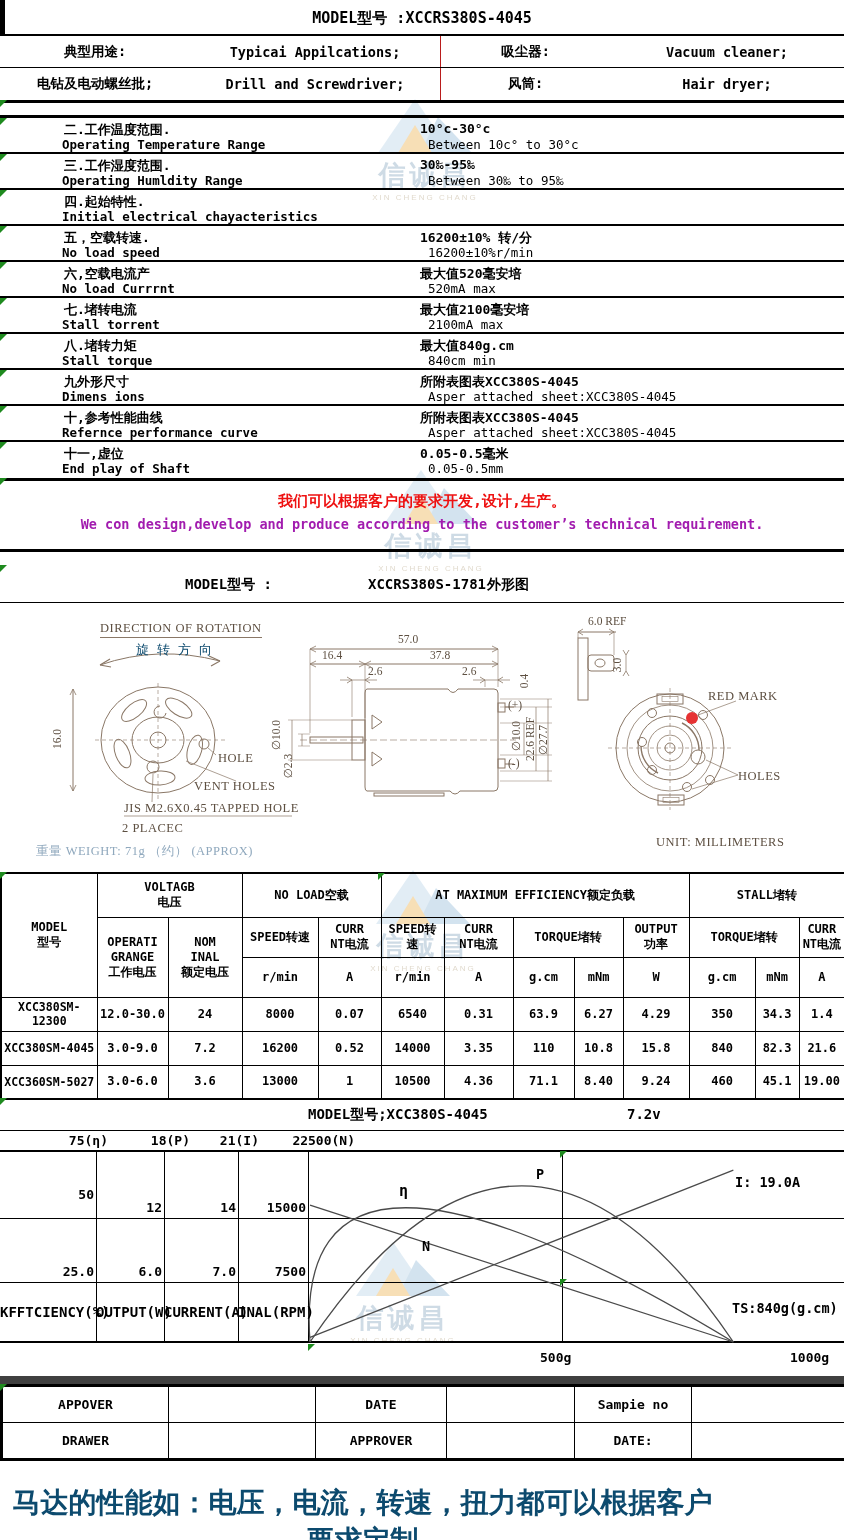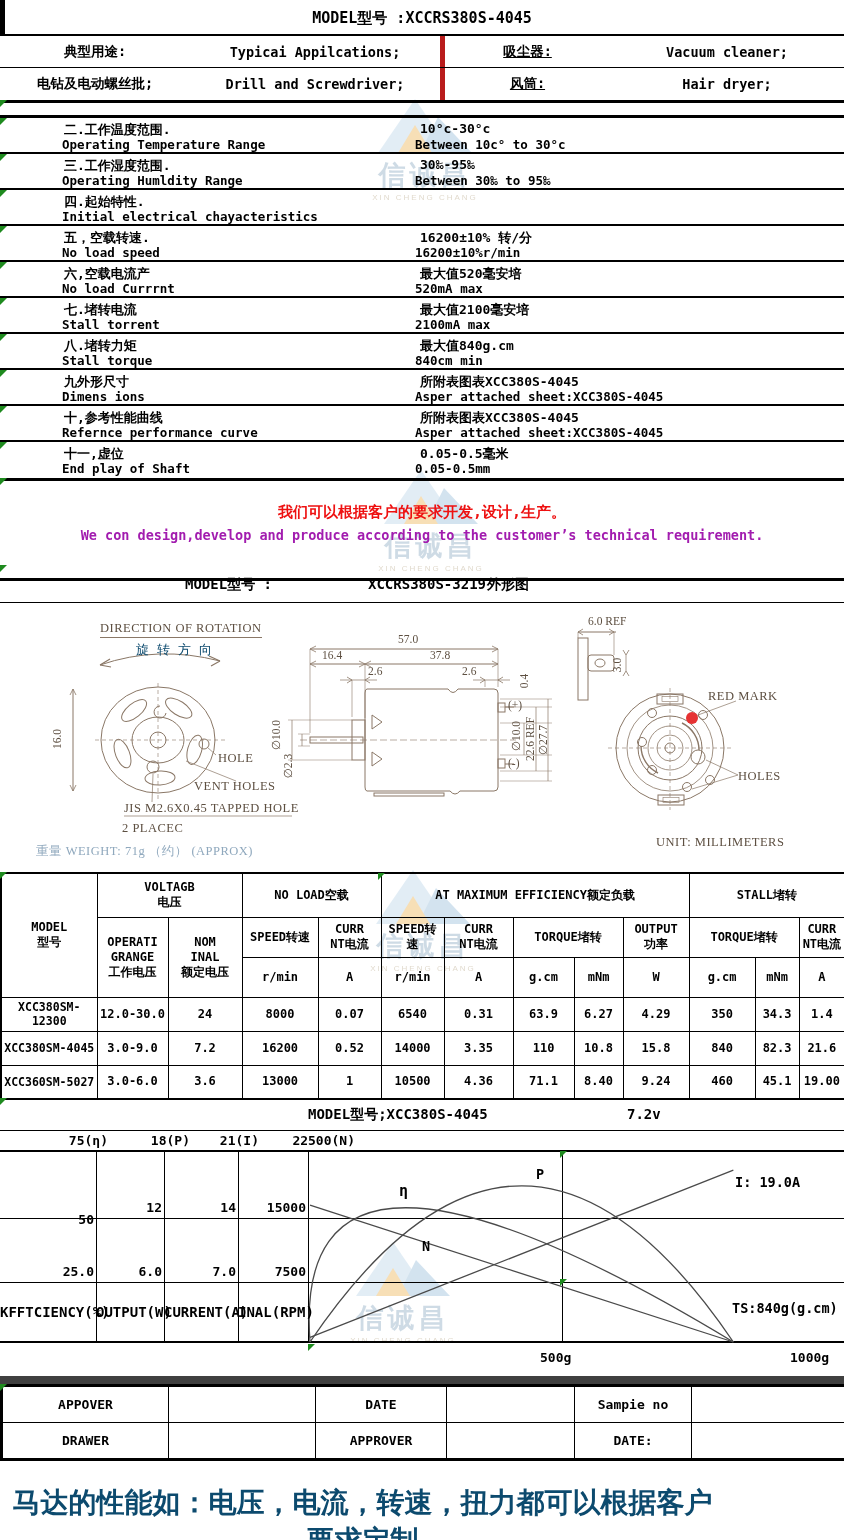--- a/index.html
+++ b/index.html
@@ -15,34 +15,34 @@
   
   .titlebar { left:0; top:0; width:844px; height:36px; border-bottom:2px solid #000;
     text-align:center; font-weight:bold; font-size:15px; padding-top:9px; }
   .notch { left:0; top:0; width:5px; height:35px; background:#000; }
 
   
   .apps { left:0; top:36px; width:844px; height:80px; }
   .apps-row { position:relative; height:32px; border-bottom:1px solid #000; display:flex; }
   .apps-row:last-child { border-bottom:none; }
   .apps-cell { display:flex; align-items:center; justify-content:center; font-weight:bold; font-size:13.5px; }
-  .ac1 { width:190px; } .ac2 { width:250px; } .ac3 { width:170px; border-left:5px solid #b91c1c;text-decoration:underline; } .ac4 { width:234px; }
+  .ac1 { width:190px; } .ac2 { width:250px; } .ac3 { width:170px; border-left:1px solid #b91c1c; } .ac4 { width:234px; }
   .thickband { left:0; top:100px; width:844px; height:18px; border-top:3px solid #000; border-bottom:3px solid #000; }
 
   
   .specs { left:0; top:118px; width:844px; border-bottom:3px solid #000; }
   .spec-row { position:relative; height:36px; border-bottom:2px solid #000; }
   .spec-row:last-child { border-bottom:none; }
   .s-zh  { position:absolute; left:64px;  top:3px;  font-size:13px; font-weight:bold; }
   .s-en  { position:absolute; left:62px;  top:19px; font-size:12.5px; font-weight:bold; }
   .s-vzh { position:absolute; left:420px; top:3px;  font-size:13px; font-weight:bold; }
-  .s-ven { position:absolute; left:415px; top:19px; font-size:12.5px; font-weight:bold; }
-
-  
-  .notice { left:0; top:481px; width:844px; height:100px; border-bottom:3px solid #000; text-align:center; }
+  .s-ven { position:absolute; left:428px; top:19px; font-size:12.5px; font-weight:normal; }
+
+  
+  .notice { left:0; top:470px; width:844px; height:82px; border-bottom:3px solid #000; text-align:center; }
   .notice-zh { margin-top:22px; color:#ee1111; font-weight:bold; font-size:15px; }
   .notice-en { margin-top:5px;  color:#a21caf; font-weight:bold; font-size:13.5px; }
 
   
   .outline-head { left:0; top:565px; width:844px; height:38px; border-bottom:1px solid #000; font-weight:bold; font-size:14px; }
   .oh-label { position:absolute; left:185px; top:11px; }
   .oh-value { position:absolute; left:368px; top:11px; }
   .oh-view  { position:absolute; left:487px; top:11px; }
 
   
@@ -214,21 +214,21 @@
     </div>
   </div>
 
   <div class="abs notice">
     <div class="notice-zh">我们可以根据客户的要求开发,设计,生产。</div>
     <div class="notice-en">We con design,develop and produce according to the customer’s technical requirement.</div>
   </div>
 
   <div class="abs outline-head">
     <span class="oh-label">MODEL型号 :</span>
-    <span class="oh-value">XCCRS380S-3219</span>
+    <span class="oh-value">XCCRS380S-1781</span>
     <span class="oh-view">外形图</span>
   </div>
 
   <div class="abs drawing">
     <svg width="844" height="269" viewBox="0 0 844 269">
       <g stroke="#8a7766" fill="none" stroke-width="1">
 
         <ellipse cx="158" cy="137" rx="57" ry="53"></ellipse>
         <ellipse cx="158" cy="137" rx="26" ry="23"></ellipse>
         <circle cx="158" cy="137" r="8"></circle>
@@ -494,21 +494,21 @@
       <div class="vline" style="left:562px;"></div>
     </div>
 
     <svg id="curves" class="curves" width="844" height="193" viewBox="0 0 844 193">
         <path d="M310,55.20000000000002 L733.36,192" class="curve"></path>
         <path d="M310,187.47619047619048 L733.36,20.095238095238102" class="curve"></path>
         <path d="M310,192 Q521.6800000000001,-120.44444444444446 733.36,192" class="curve"></path>
         <path d="M310,192 Q289.8399999999999,-76.53333333333336 733.36,192" class="curve"></path>
       </svg>
 
-    <span class="ch-num" style="right:750px;top:114px;">50</span>
+    <span class="ch-num" style="right:750px;top:89px;">50</span>
     <span class="ch-num" style="right:682px;top:102px;">12</span>
     <span class="ch-num" style="right:608px;top:102px;">14</span>
     <span class="ch-num" style="right:538px;top:102px;">15000</span>
     <span class="ch-num" style="right:750px;top:166px;">25.0</span>
     <span class="ch-num" style="right:682px;top:166px;">6.0</span>
     <span class="ch-num" style="right:608px;top:166px;">7.0</span>
     <span class="ch-num" style="right:538px;top:166px;">7500</span>
 
     <span class="axis-name" style="left:0;width:96px;top:206px;">KFFTCIENCY(%)</span>
     <span class="axis-name" style="left:96px;width:68px;top:206px;">OUTPUT(W)</span>

